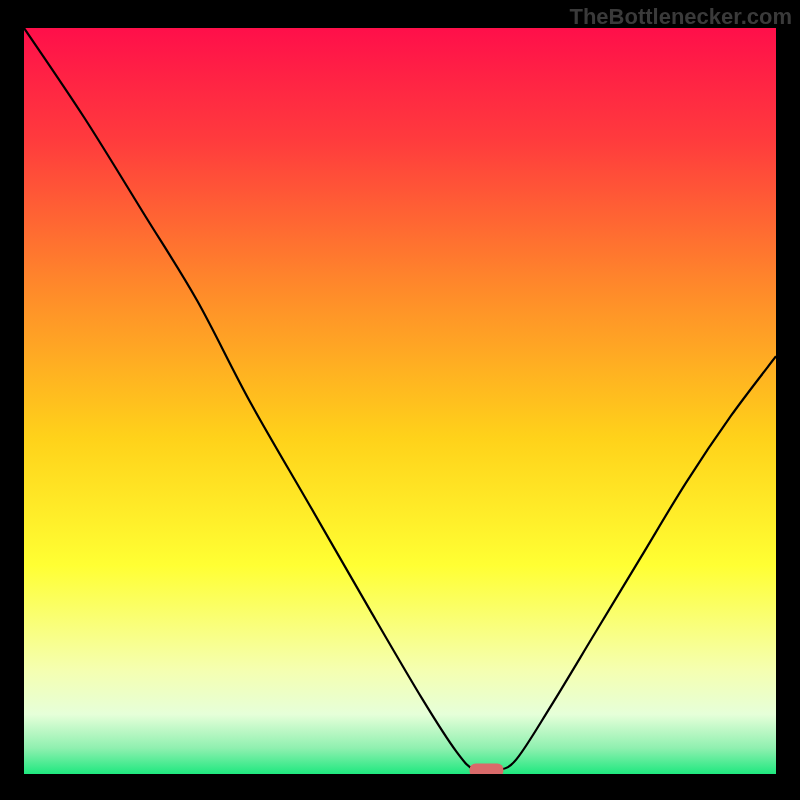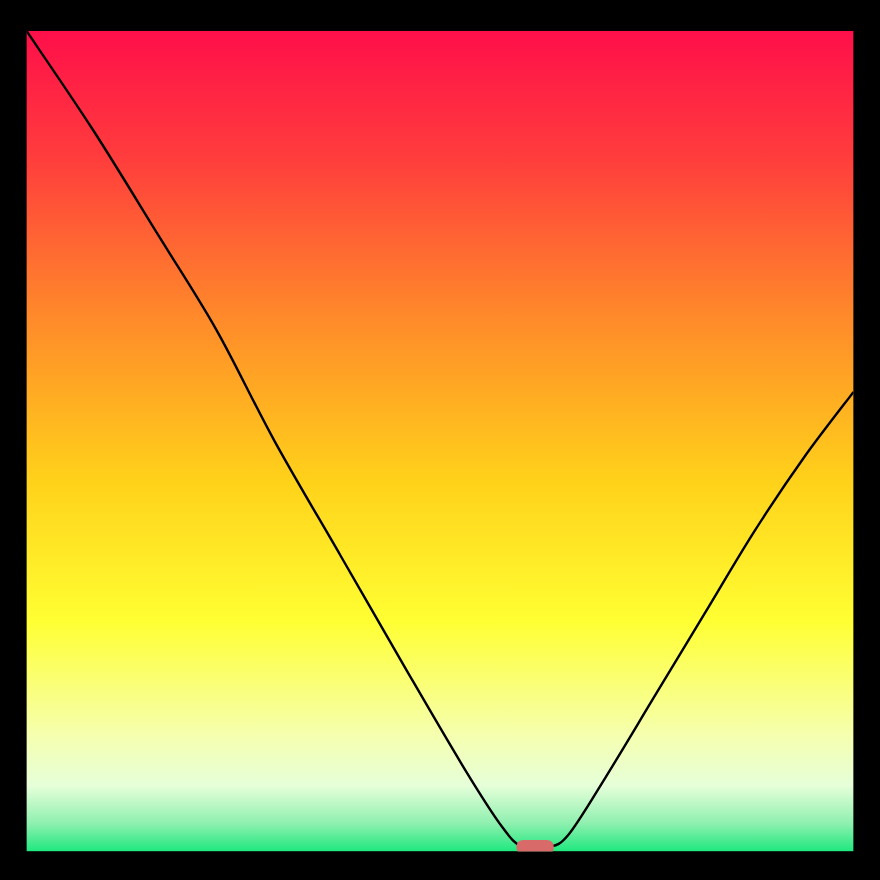--- a/index.html
+++ b/index.html
@@ -26,20 +26,21 @@
     top: 28px;
     width: 752px;
     height: 746px;
   }
   .plot-area svg { display: block; }
 </style>
 </head>
 <body>
 
 <div class="chart-container">
+  <div class="watermark">TheBottlenecker.com</div>
   <div class="plot-area">
     <svg id="plot-svg" width="752" height="746" viewBox="0 0 752 746">
       <defs>
         <linearGradient id="bg-grad" x1="0" y1="0" x2="0" y2="1">
             <stop offset="0%" stop-color="#ff0f4a"></stop>
             <stop offset="15%" stop-color="#ff3b3d"></stop>
             <stop offset="35%" stop-color="#ff8a2a"></stop>
             <stop offset="55.00000000000001%" stop-color="#ffd21a"></stop>
             <stop offset="72%" stop-color="#ffff33"></stop>
             <stop offset="86%" stop-color="#f5ffb0"></stop>

